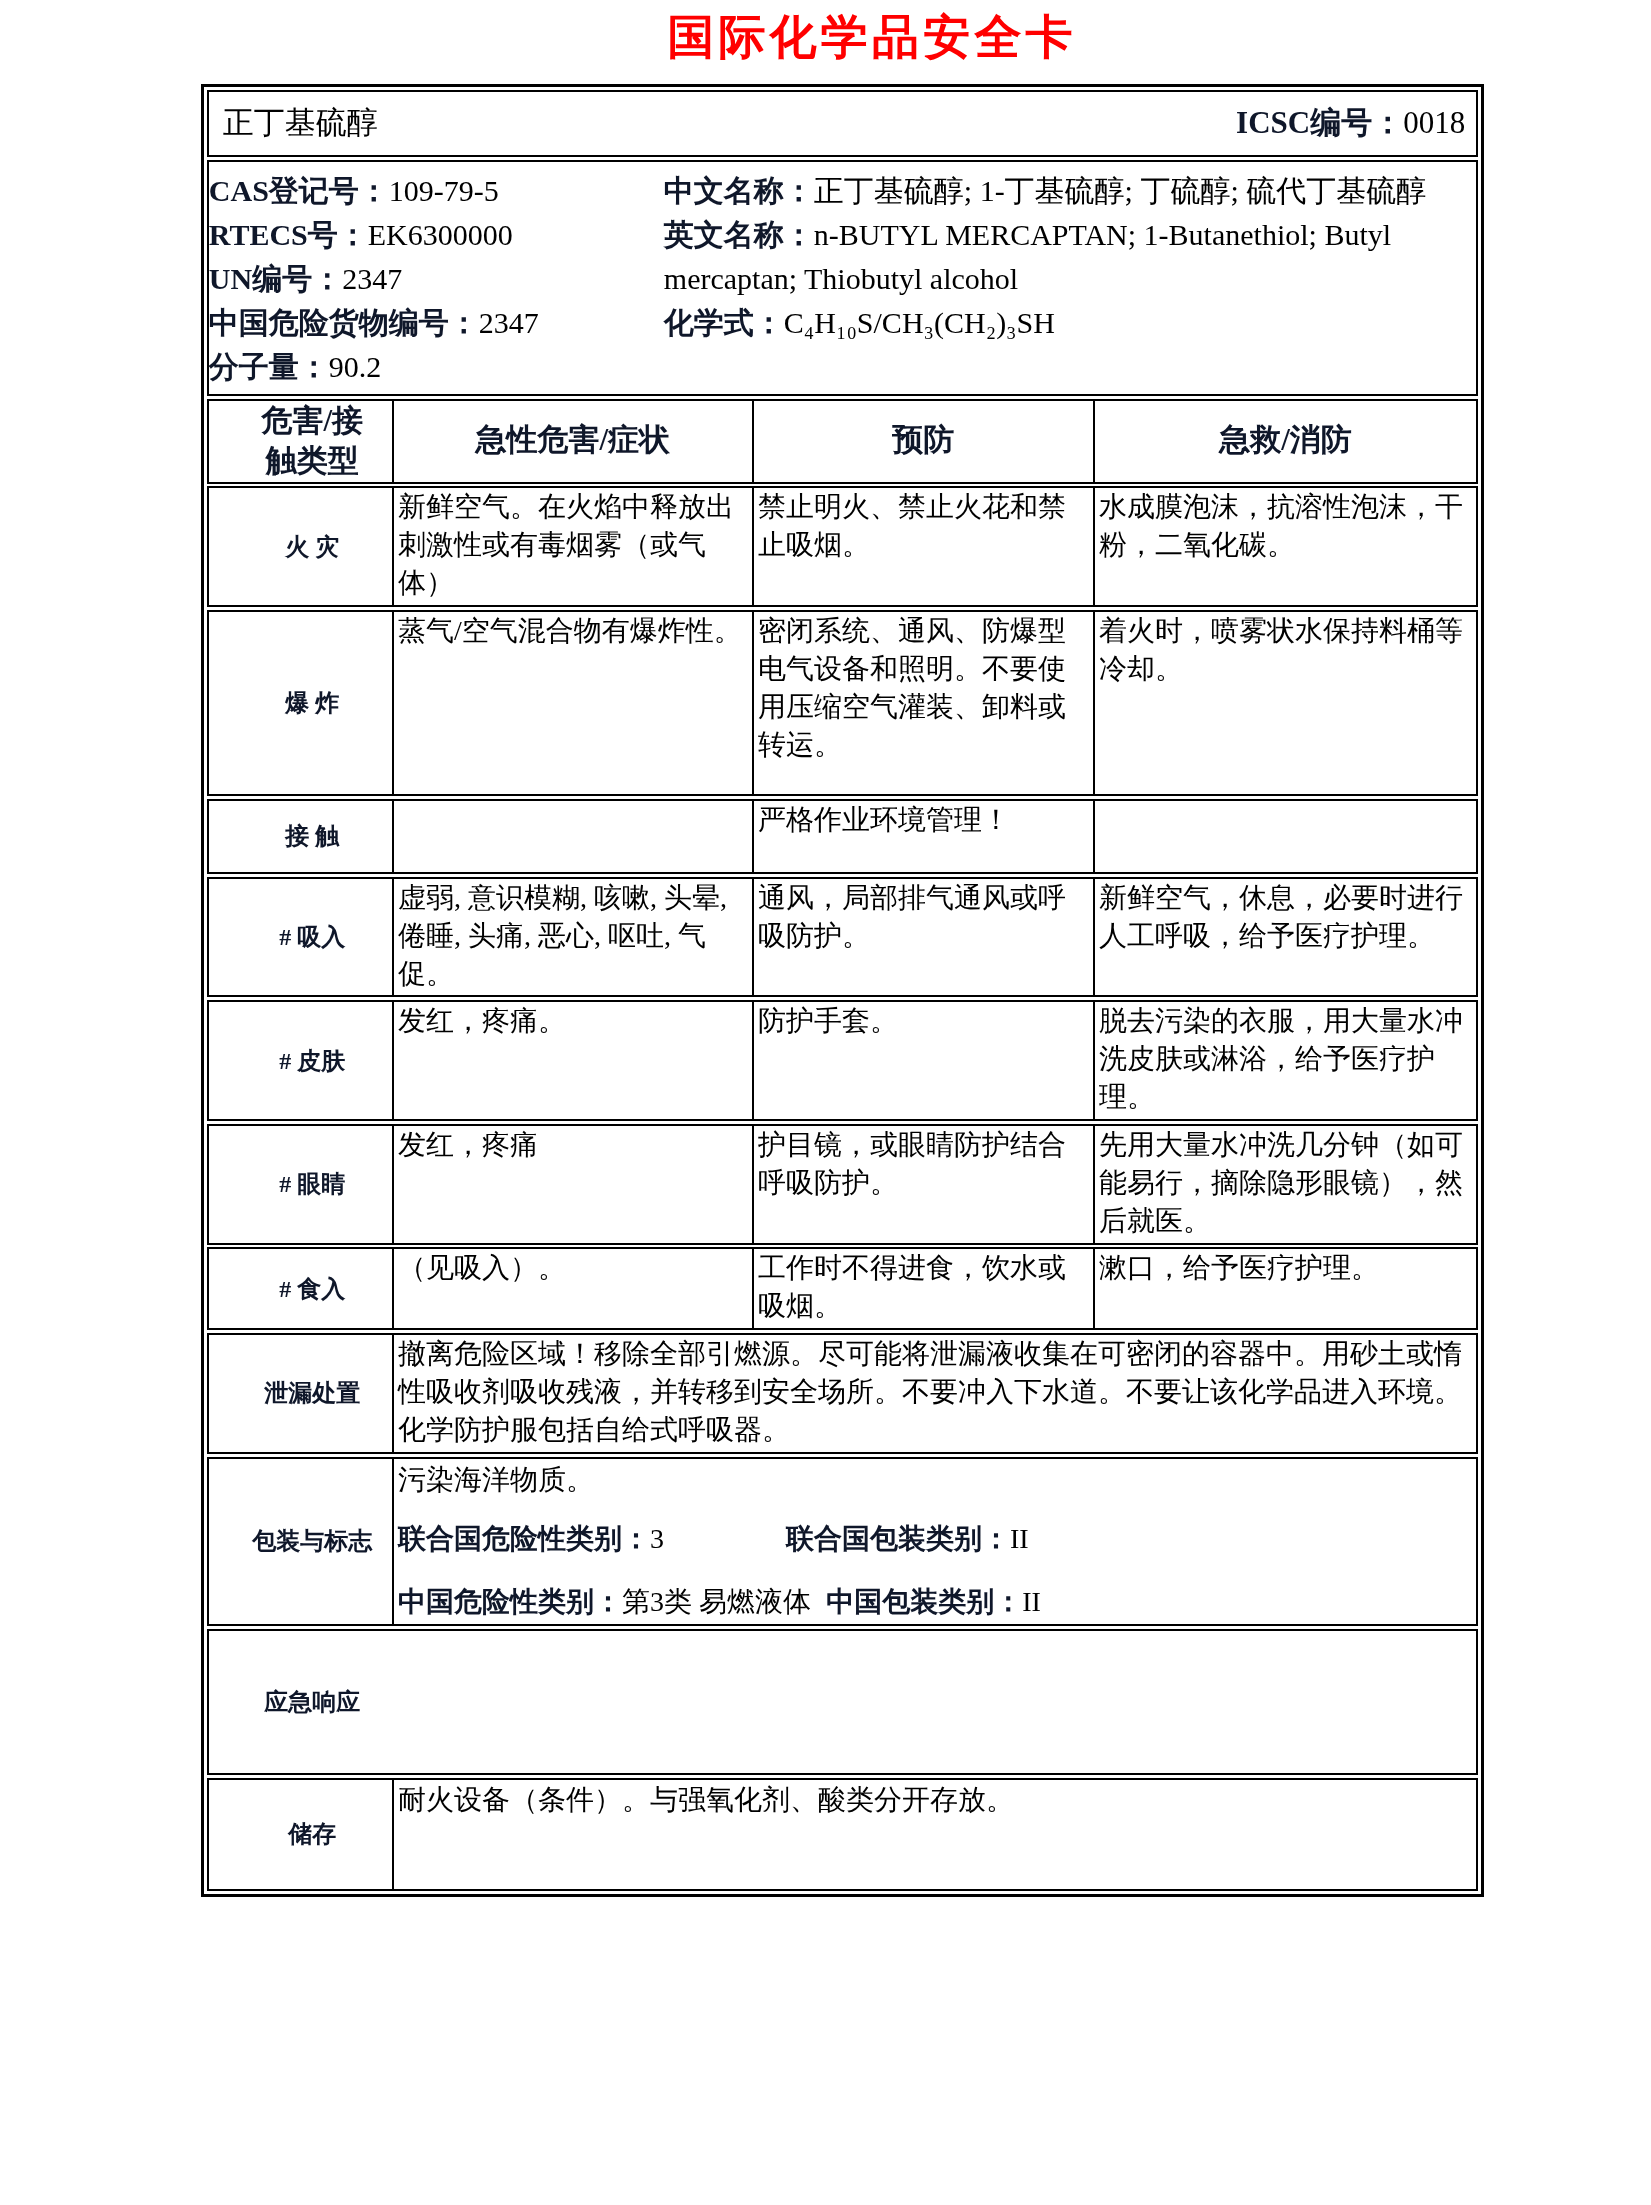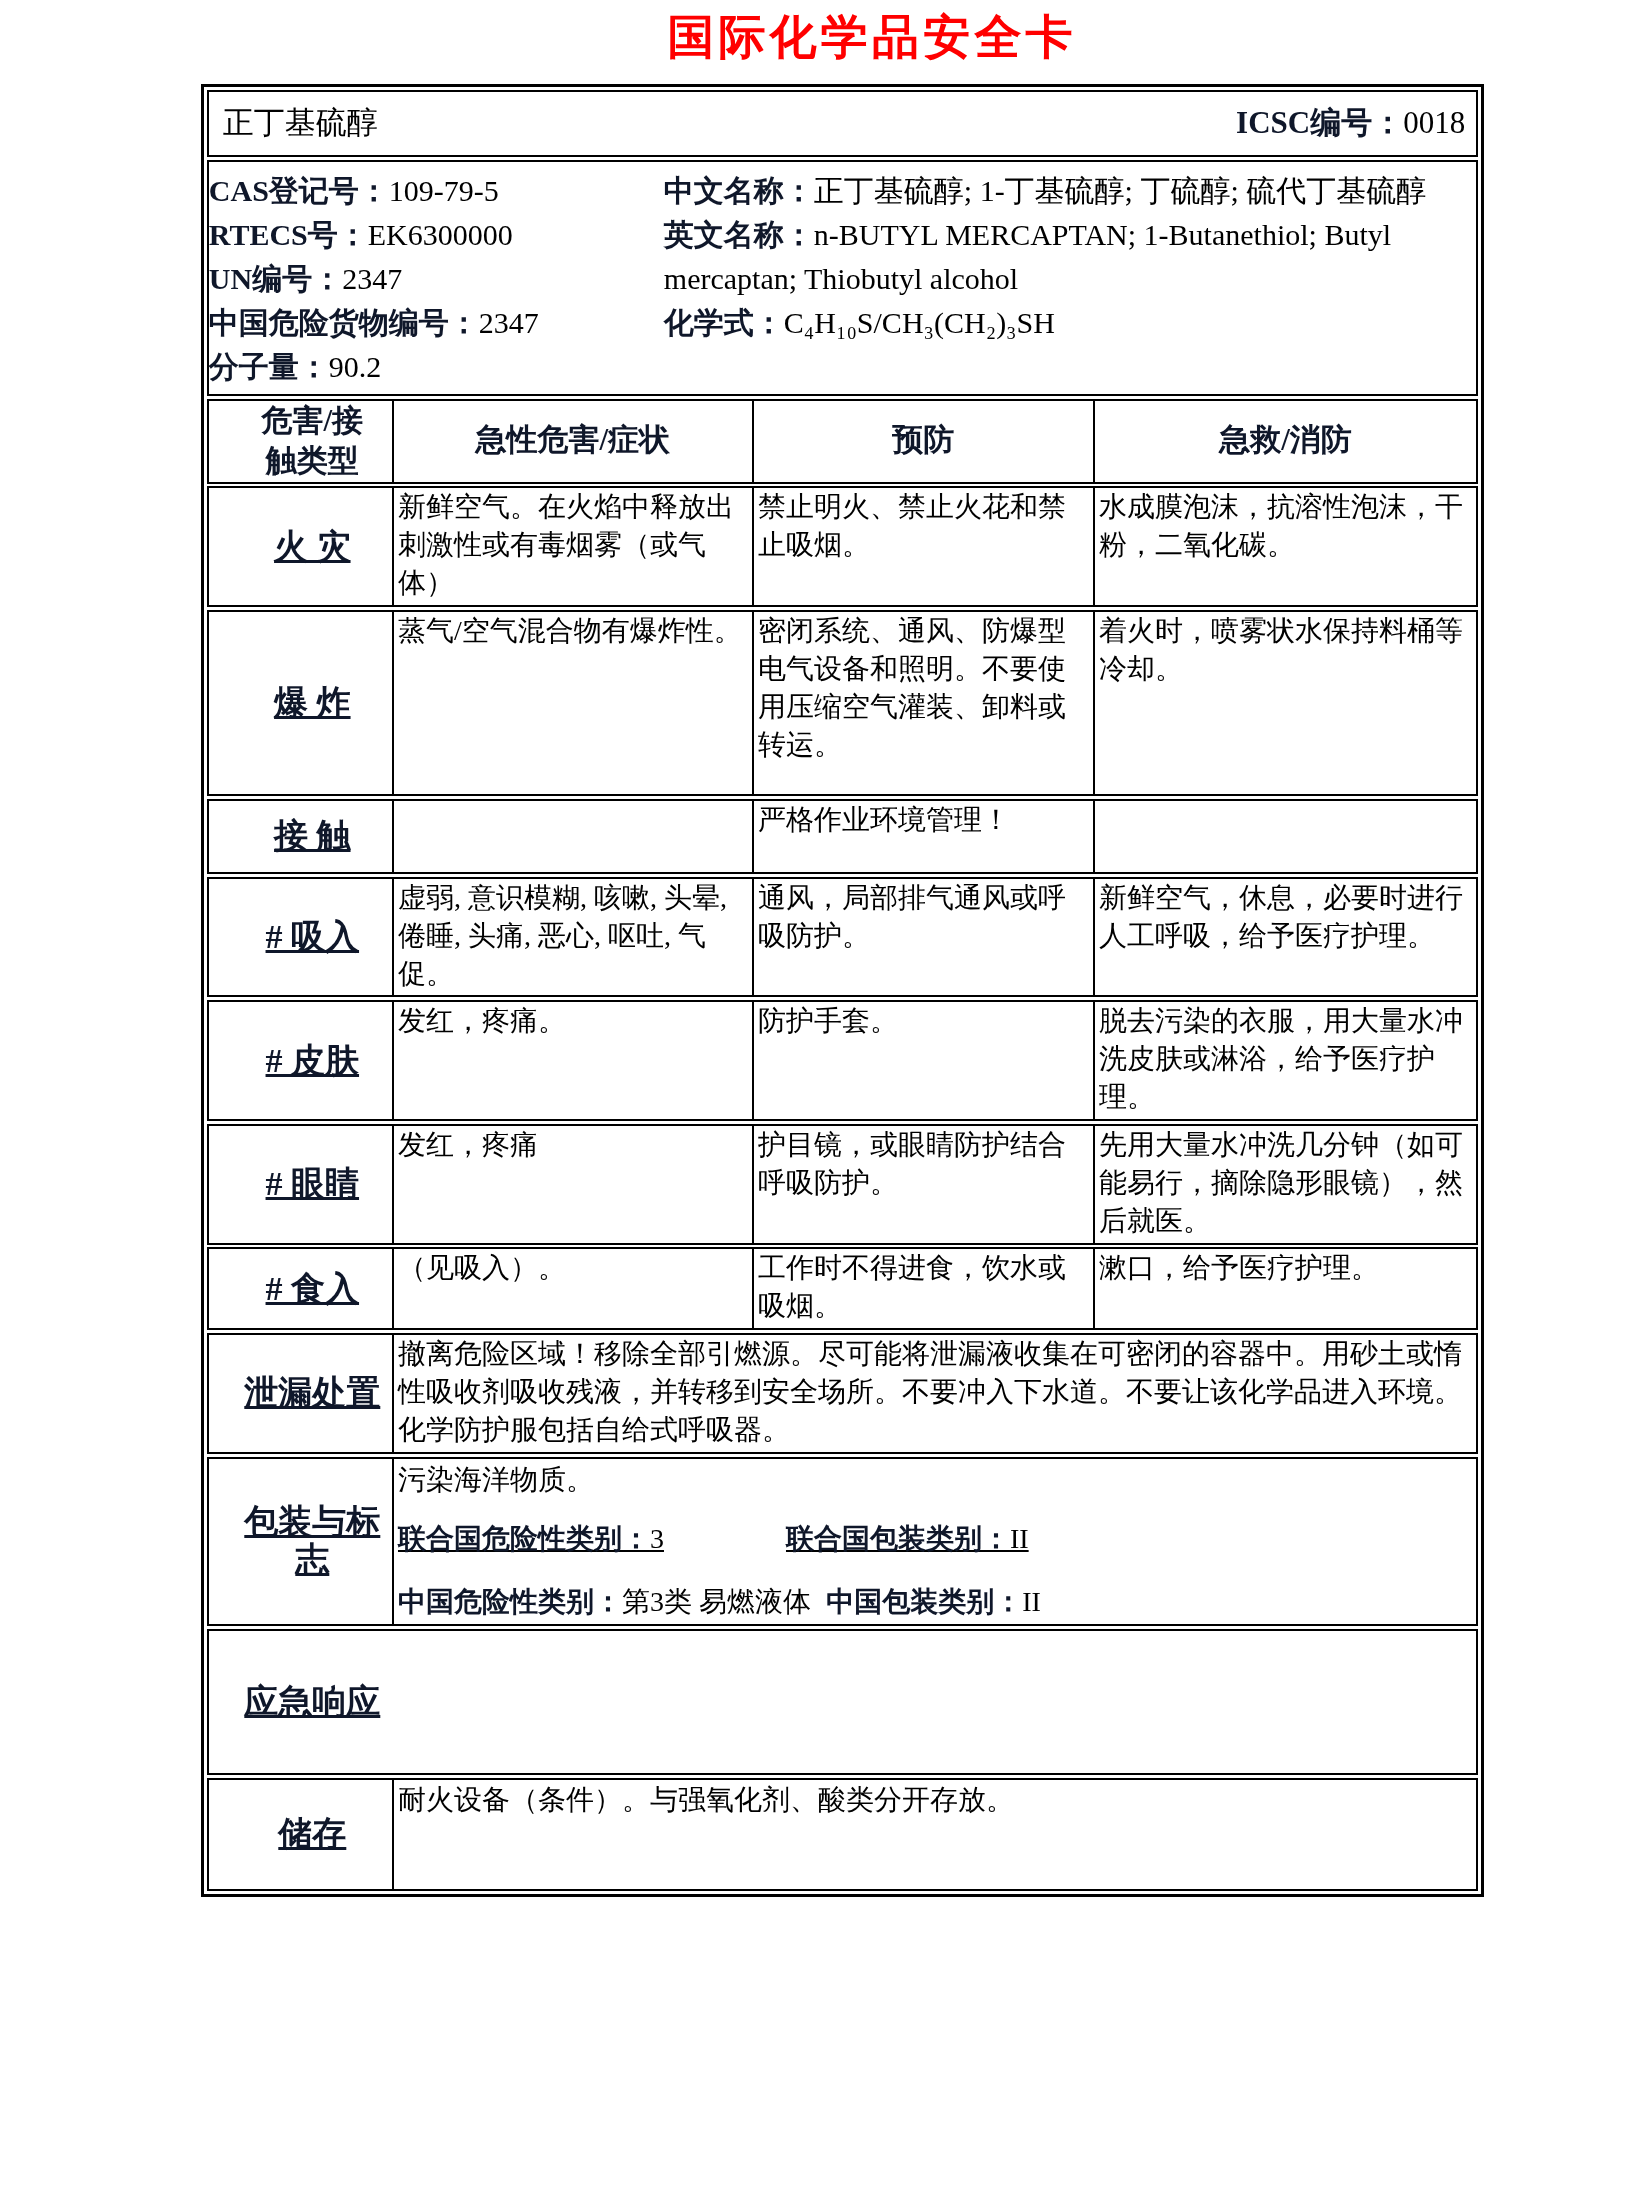--- a/index.html
+++ b/index.html
@@ -87,23 +87,22 @@
     font-size: 28px;
     line-height: 38px;
     box-sizing: border-box;
   }
   .cell:first-child { border-left: none; margin-left: 24px; }
   .label-cell {
     display: flex;
     align-items: center;
     justify-content: center;
     text-align: center;
-    font-size: 34px;
+    font-size: 24px;
     padding: 0 2.8px;
-    text-decoration: underline;
   }
   .head-row .cell {
     display: flex;
     align-items: center;
     justify-content: center;
     text-align: center;
     font-size: 31px;
     line-height: 1.3;
   }
   .head-row .cell:first-child { padding: 0 15.3px; }
@@ -116,21 +115,21 @@
   .r-skin  { min-height: 112px; }
   .r-eye   { min-height: 112px; }
   .r-ing   { min-height: 74px; }
   .r-spill { min-height: 110px; }
   .r-pack  { min-height: 148px; }
   .r-emer  { min-height: 146px; }
   .r-stor  { min-height: 113px; }
 
   .content-cell p { margin: 0; }
   .pack-cell p.first  { margin: 2.8px 0 21px; }
-  .pack-cell p.second { margin: 0 0 25px; text-decoration: underline; }
+  .pack-cell p.second { margin: 0 0 25px; }
   .pack-gap { margin-left: 122px; }
   .pack-gap-sm { margin-left: 15.3px; }
   .emer-cell p.first  { margin: 5.6px 0 25px; }
   .emer-cell p.second { margin: 0; line-height: 43px; }
   .stor-cell p { margin: 1.4px 0 0; }
 </style>
 </head>
 <body>
 
 <div class="doc-title">国际化学品安全卡</div>

